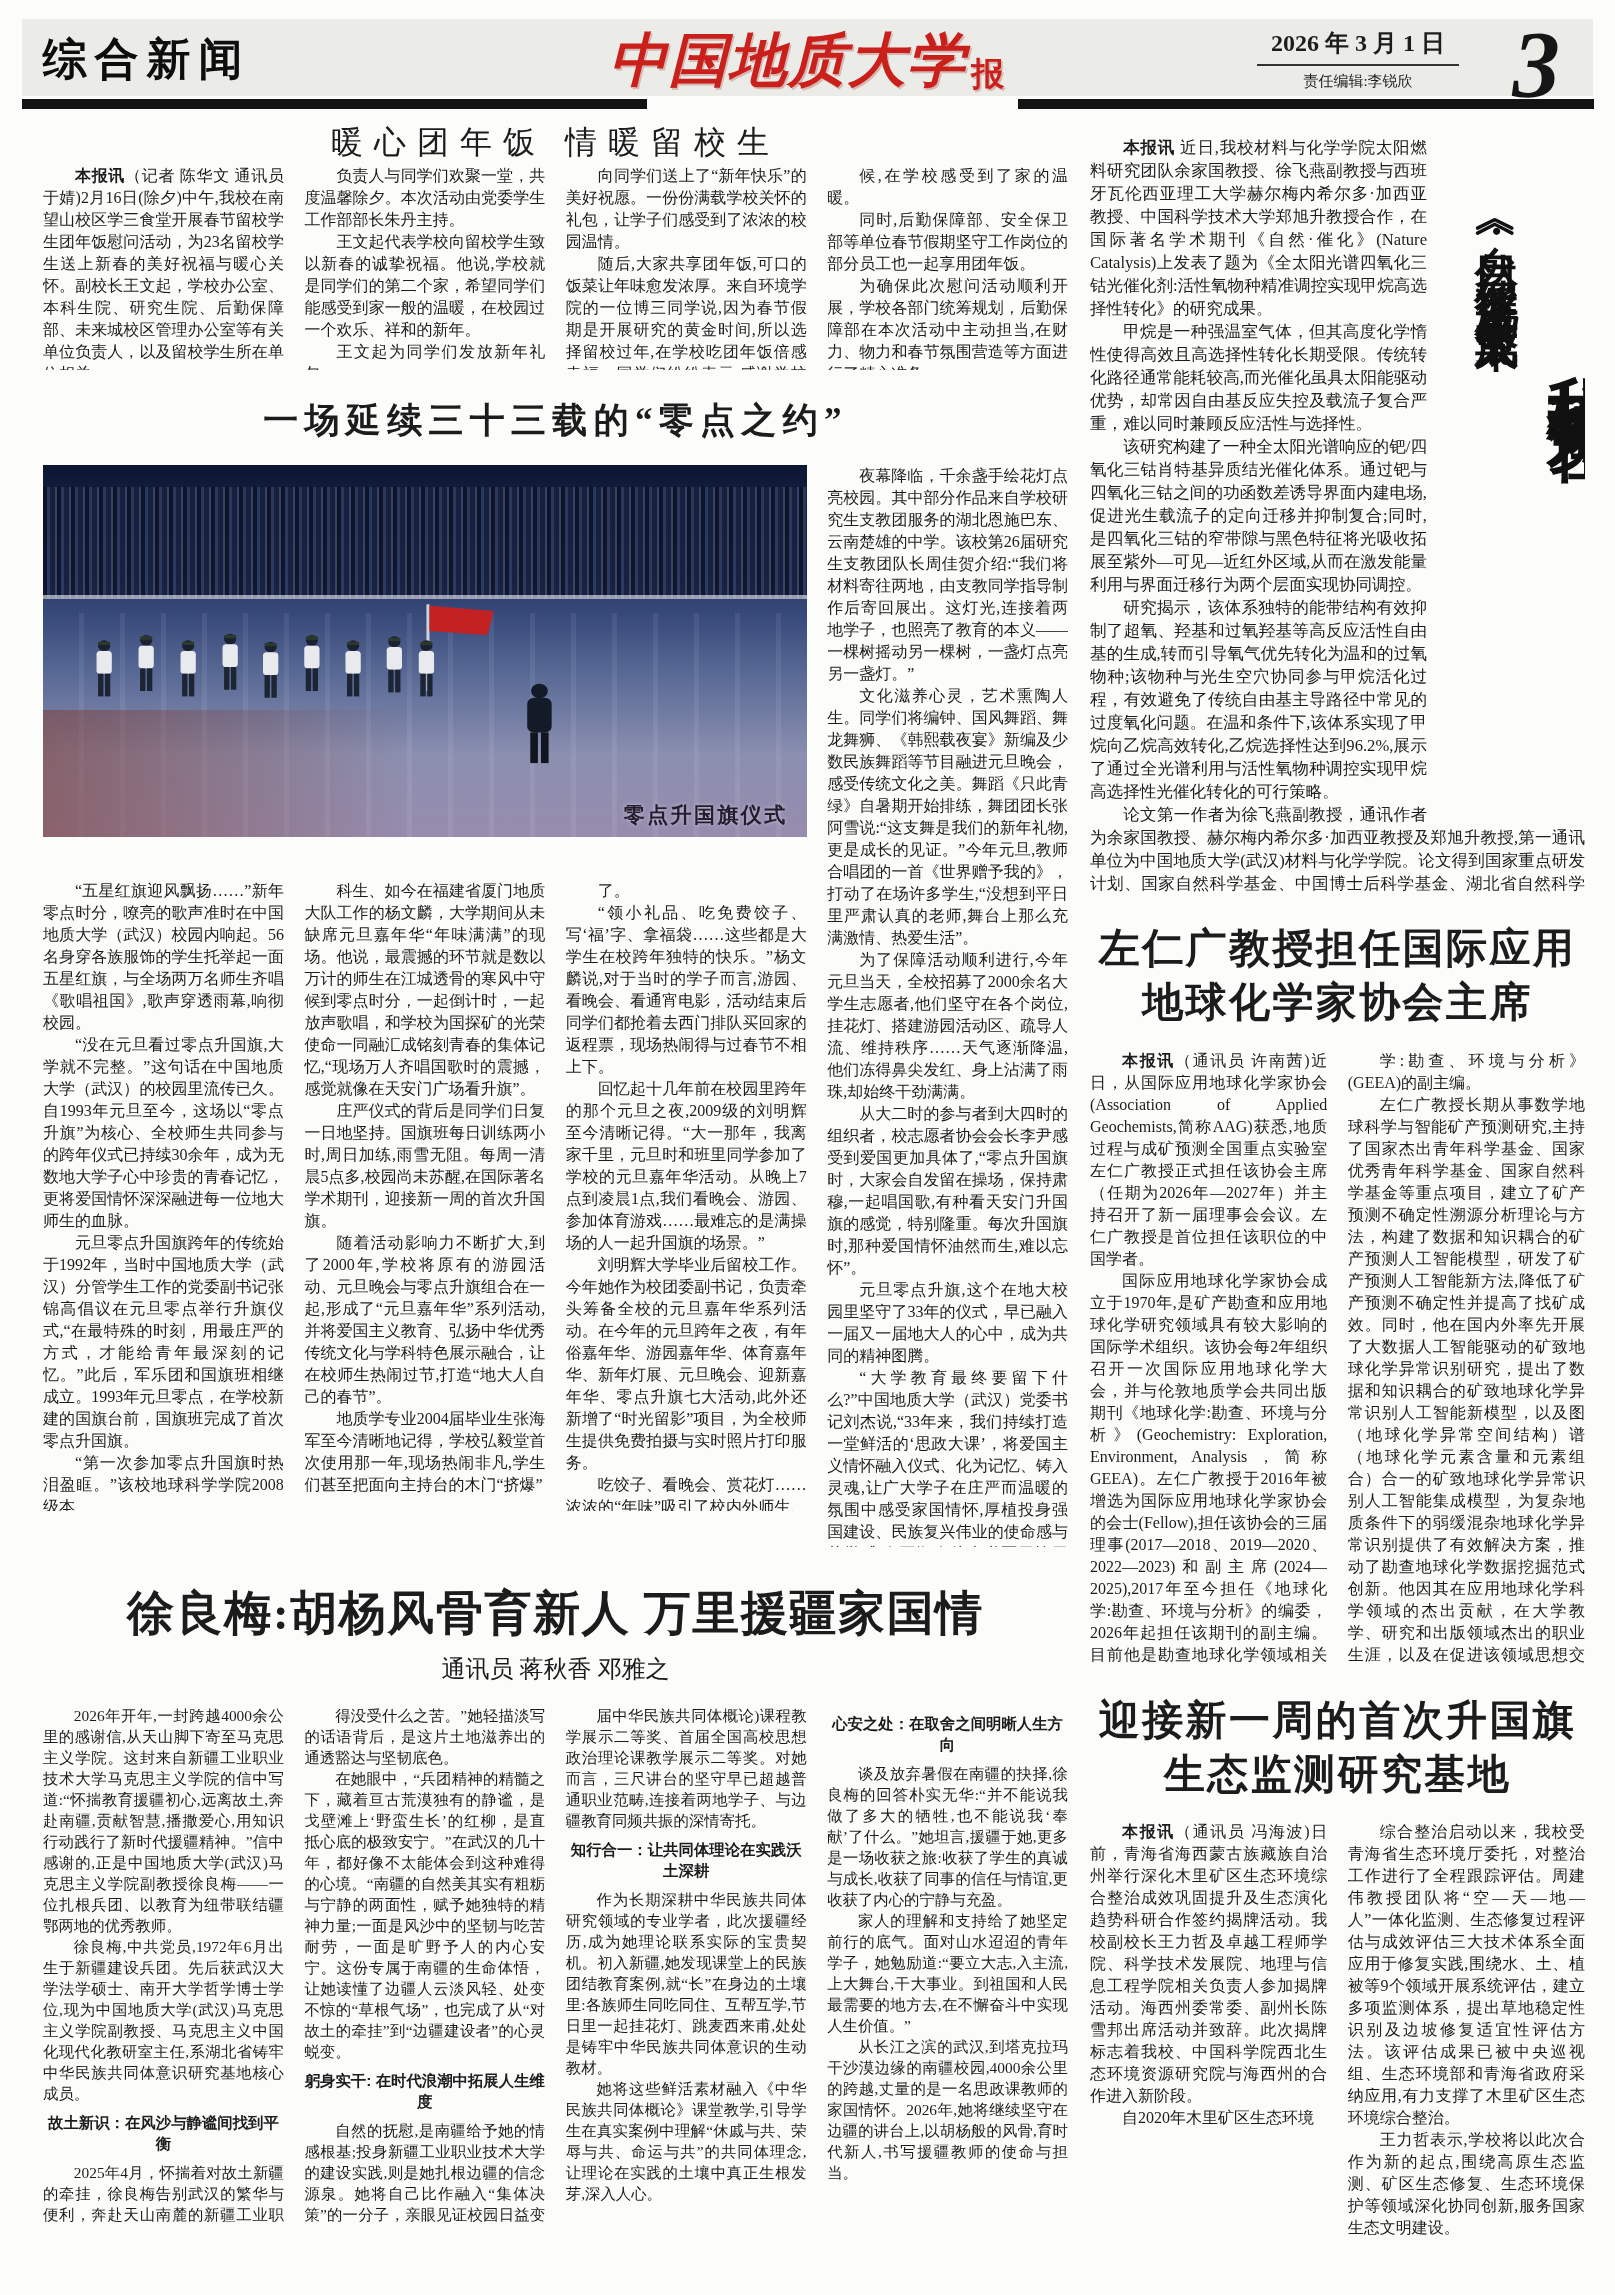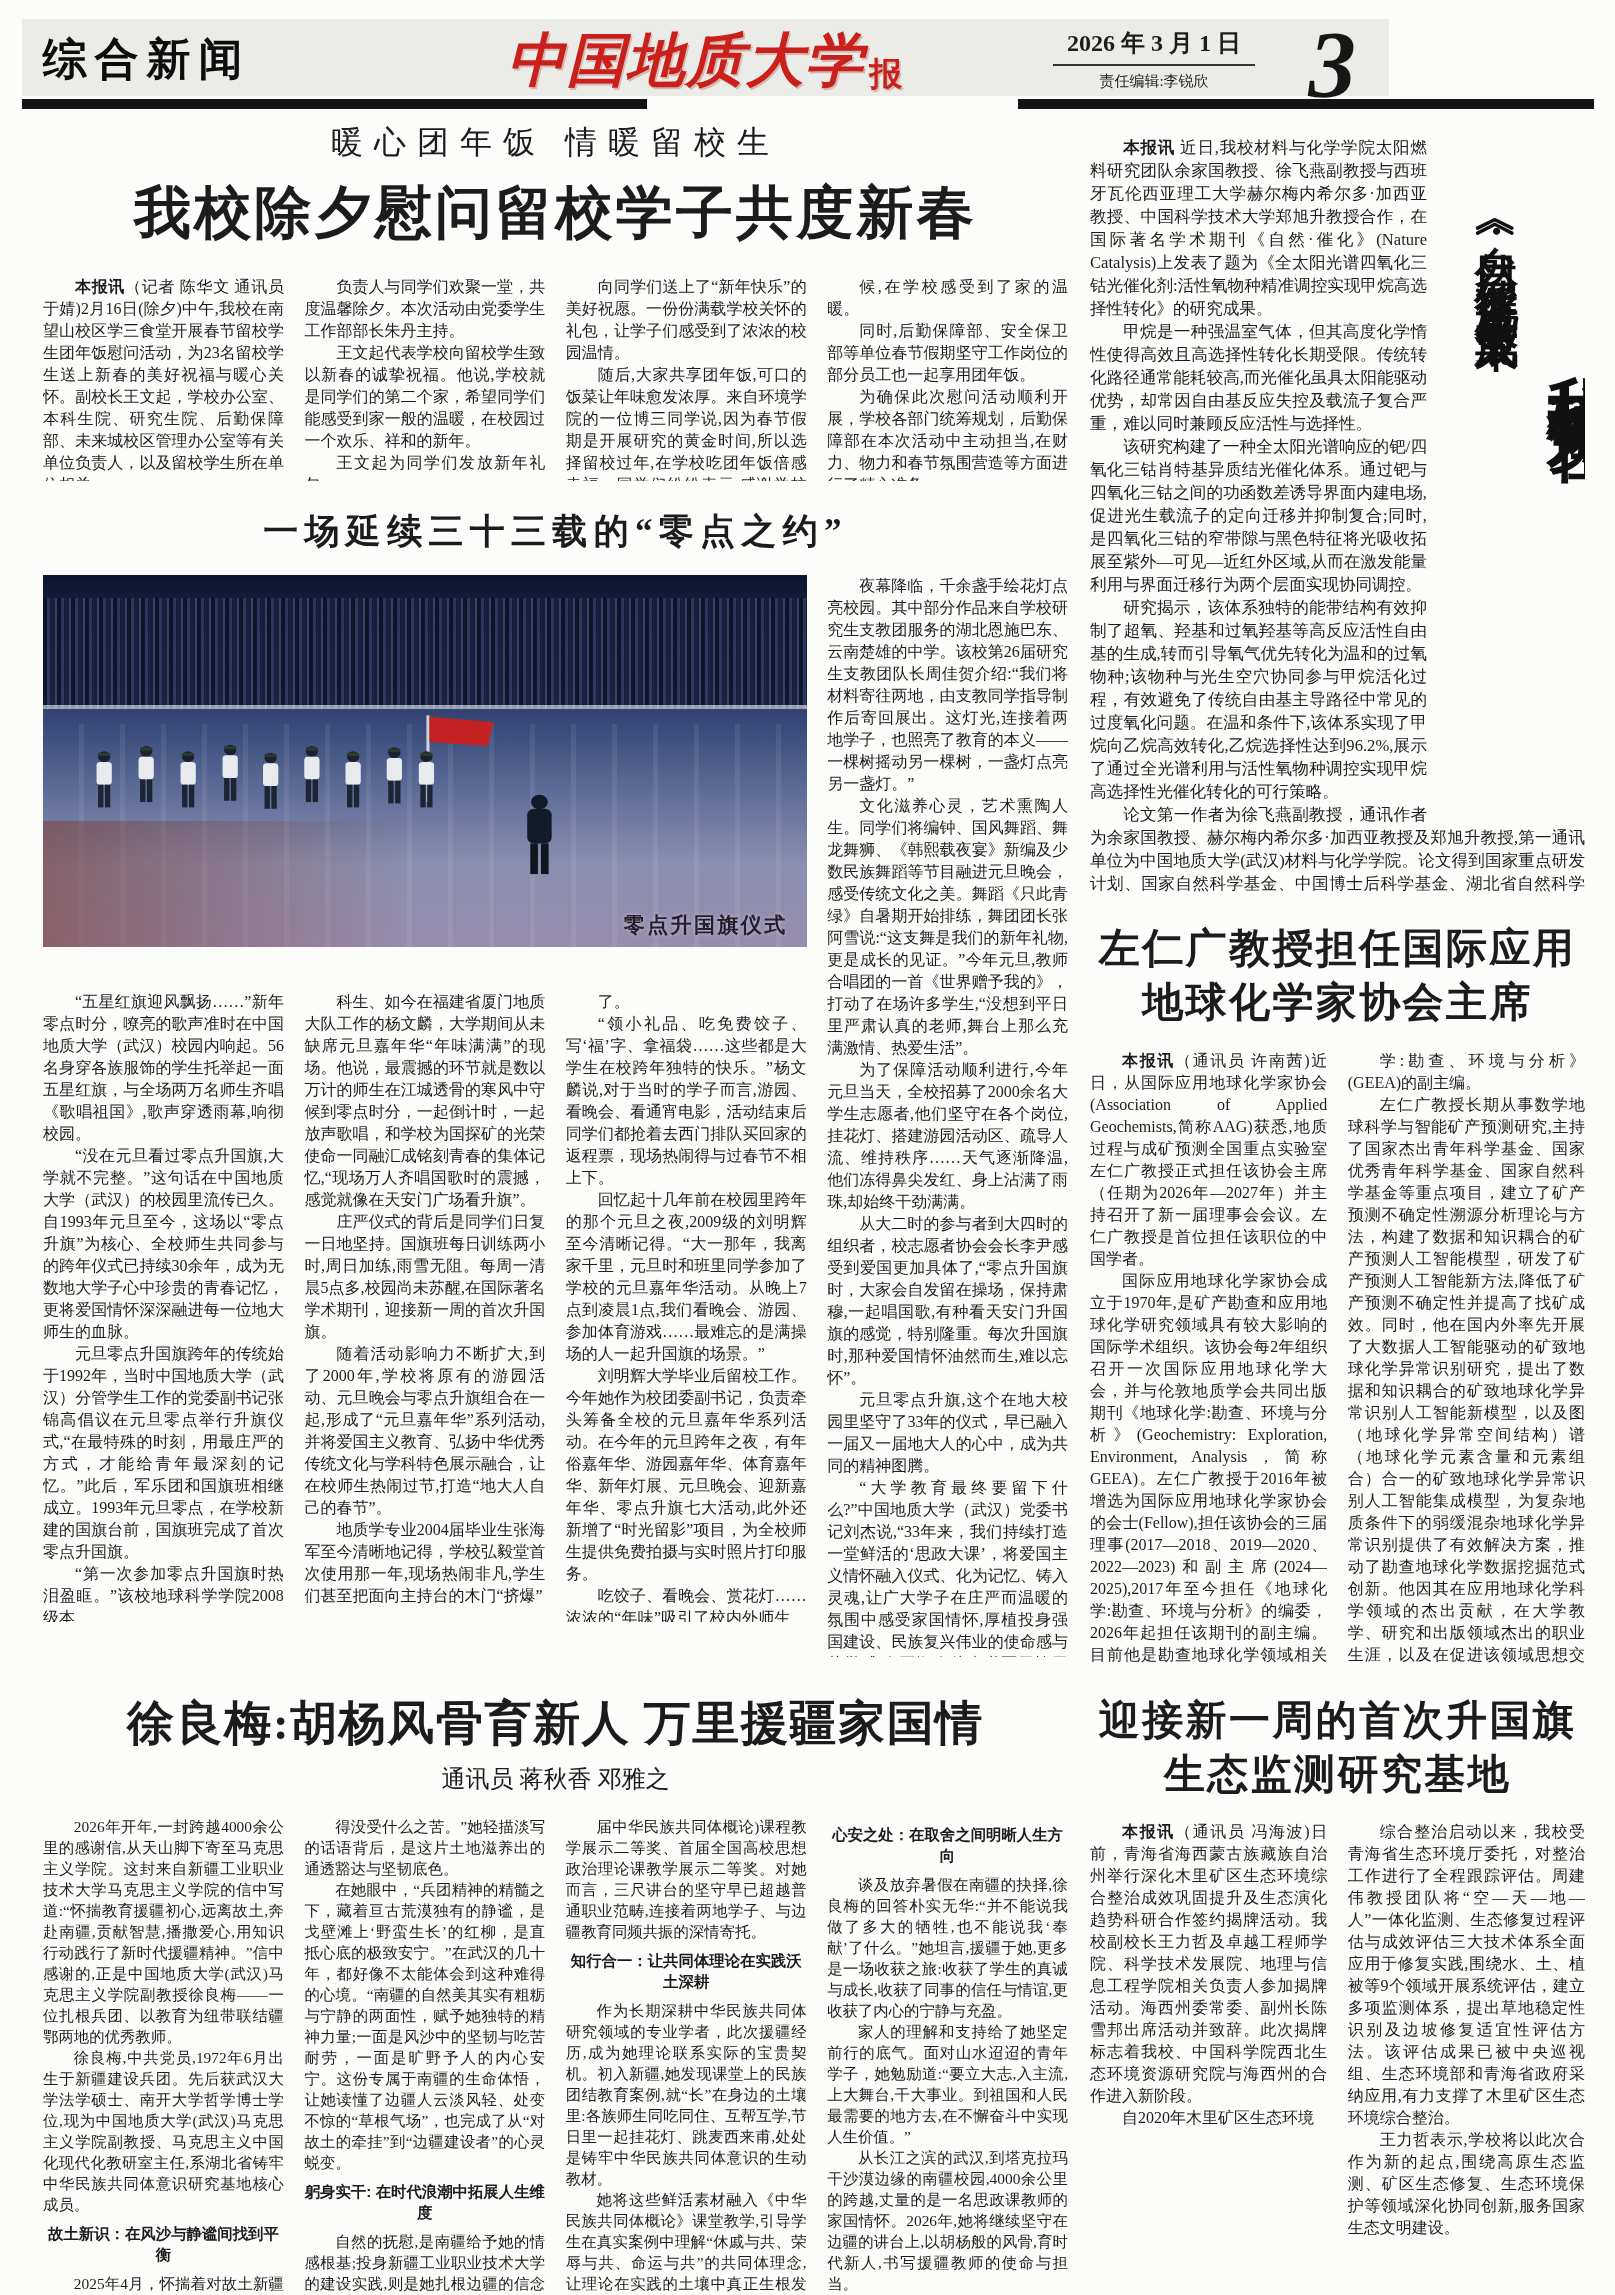--- a/index.html
+++ b/index.html
@@ -1,19 +1,19 @@
 <!DOCTYPE html>
 <html style="font-size:12.6px"><head>
 <meta charset="utf-8">
 <style>
   html,body{margin:0;padding:0;background:#d8d8d8;}
   .page{position:relative;width:1616px;height:2295px;background:#fcfcfa;margin:0 auto;
         font-family:"Liberation Serif","DejaVu Serif",serif;color:#1c1c1c;overflow:hidden;}
   
-  .hd-band{position:absolute;top:19px;left:22px;width:1367px;height:77px;background:#ebebe8;}
+  .hd-band{position:absolute;top:19px;left:22px;width:1571px;height:77px;background:#ebebe8;}
   .hd-section{position:absolute;left:20.5px;top:11px;font-family:"Liberation Sans","DejaVu Sans",sans-serif;
         font-weight:900;font-size:44px;letter-spacing:8px;color:#0d0d0d;}
   .hd-masthead{position:absolute;left:50%;top:3.2px;transform:translateX(-50%);white-space:nowrap;
         color:#c9201c;font-weight:900;font-size:58px;font-style:italic;letter-spacing:1.6px;
         text-shadow:1.6px 1.6px 0 rgba(150,30,20,.25);}
   .hd-masthead .suffix{font-size:33px;font-style:normal;vertical-align:-4.7px;margin-left:4.7px;}
   .hd-dateblock{position:absolute;right:134px;top:8px;text-align:center;}
   .hd-date{font-size:24px;font-weight:700;padding:0 14px 4.7px;border-bottom:2.4px solid #333;}
   .hd-editor{font-size:15px;margin-top:6.3px;}
   .hd-pagenum{position:absolute;right:33px;top:-9.5px;font-size:95px;font-style:italic;font-weight:700;color:#161616;}
@@ -82,21 +82,20 @@
     </div>
     <div class="hd-pagenum">3</div>
   </div>
   <div class="bar bar-left"></div>
   <div class="bar bar-right"></div>
 
   <div class="left-region">
 
     <div>
       <div class="a1-kicker">暖心团年饭  情暖留校生</div>
-      <div class="a1-title">我校除夕慰问留校学子共度新春</div>
       <div class="a1-body">
         <div class="col">
             <p class="para"><b>本报讯</b>（记者 陈华文 通讯员 于婧)2月16日(除夕)中午,我校在南望山校区学三食堂开展春节留校学生团年饭慰问活动，为23名留校学生送上新春的美好祝福与暖心关怀。副校长王文起，学校办公室、本科生院、研究生院、后勤保障部、未来城校区管理办公室等有关单位负责人，以及留校学生所在单位相关</p>
           </div>
         <div class="col">
             <p class="para">负责人与同学们欢聚一堂，共度温馨除夕。本次活动由党委学生工作部部长朱丹主持。</p>
             <p class="para">王文起代表学校向留校学生致以新春的诚挚祝福。他说,学校就是同学们的第二个家，希望同学们能感受到家一般的温暖，在校园过一个欢乐、祥和的新年。</p>
             <p class="para">王文起为同学们发放新年礼包,</p>
           </div>
         <div class="col">

